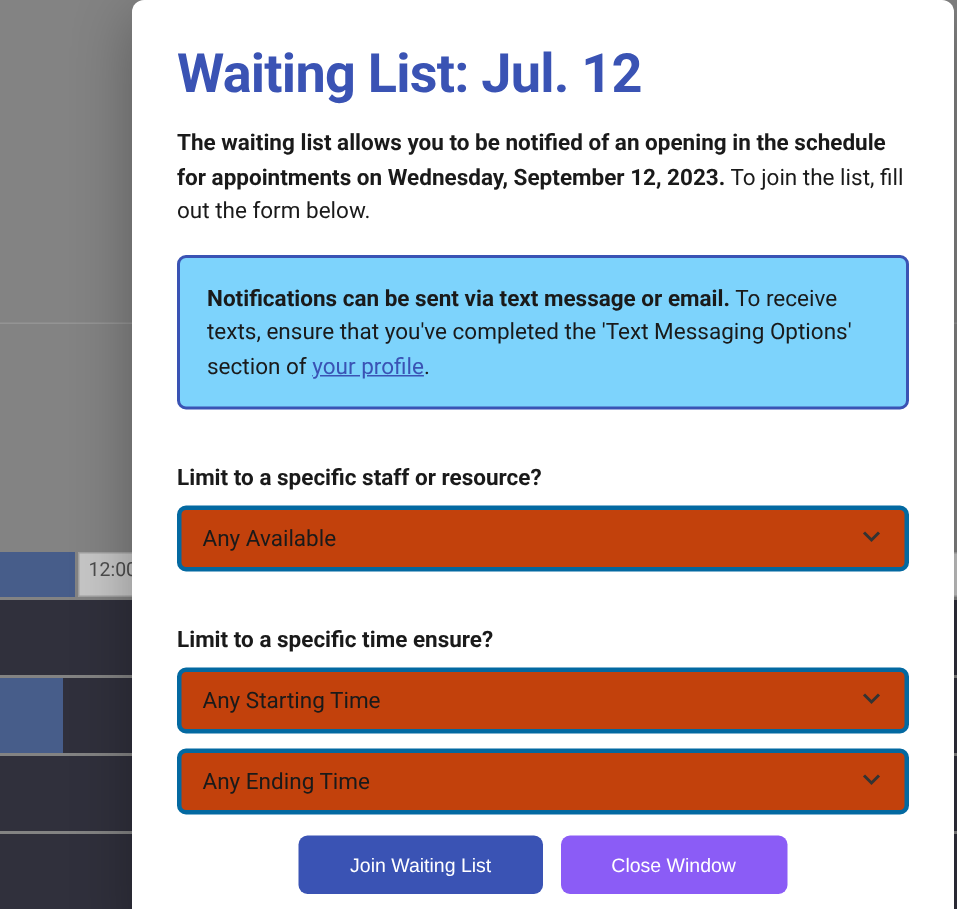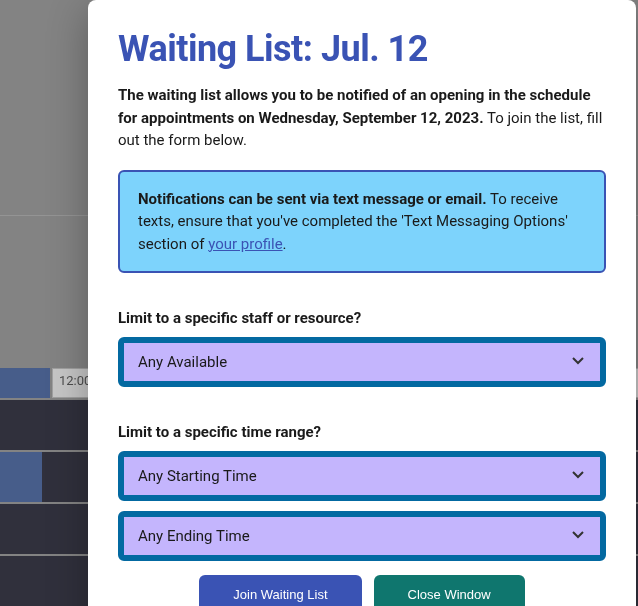--- a/index.html
+++ b/index.html
@@ -82,26 +82,26 @@
 }
 .field-label {
   font-size: 15px;
   font-weight: 700;
   color: #1a1a1a;
   margin-bottom: 10px;
 }
 .select {
   position: relative;
   width: 100%;
-  border: 6px solid #0369a1;
+  border: 3px solid #0369a1;
   border-radius: 6px;
   padding: 10px 36px 10px 14px;
   font-size: 15px;
   color: #1a1a1a;
-  background: #c4b5fd;
+  background: #c2410c;
   margin-bottom: 10px;
   cursor: pointer;
 }
 .select .chevron {
   position: absolute;
   right: 14px;
   top: 50%;
   transform: translateY(-50%);
 }
 .field-group { margin-bottom: 14px; margin-top: 36px; }
@@ -117,21 +117,21 @@
   font-size: 13px;
   font-weight: 400;
   cursor: pointer;
   border: none;
 }
 .btn-primary {
   background: #3a53b4;
   color: #fff;
 }
 .btn-dark {
-  background: #0f766e;
+  background: #8b5cf6;
   color: #fff;
   text-align: right;
 }
 svg.ch { width: 16px; height: 16px; }
 </style>
 </head>
 <body>
 
 <div class="bg-calendar">
   <div class="bg-row" style="top:400px;"></div>
@@ -164,21 +164,21 @@
       <span>Any Available</span>
       <span class="chevron">
         <svg class="ch" viewBox="0 0 16 16" fill="none" stroke="#333" stroke-width="2">
             <polyline points="3,6 8,11 13,6"></polyline>
           </svg>
       </span>
     </div>
   </div>
 
   <div class="field-group">
-    <div class="field-label">Limit to a specific time range?</div>
+    <div class="field-label">Limit to a specific time ensure?</div>
     <div class="select">
       <span>Any Starting Time</span>
       <span class="chevron">
         <svg class="ch" viewBox="0 0 16 16" fill="none" stroke="#333" stroke-width="2">
             <polyline points="3,6 8,11 13,6"></polyline>
           </svg>
       </span>
     </div>
     <div class="select">
       <span>Any Ending Time</span>

